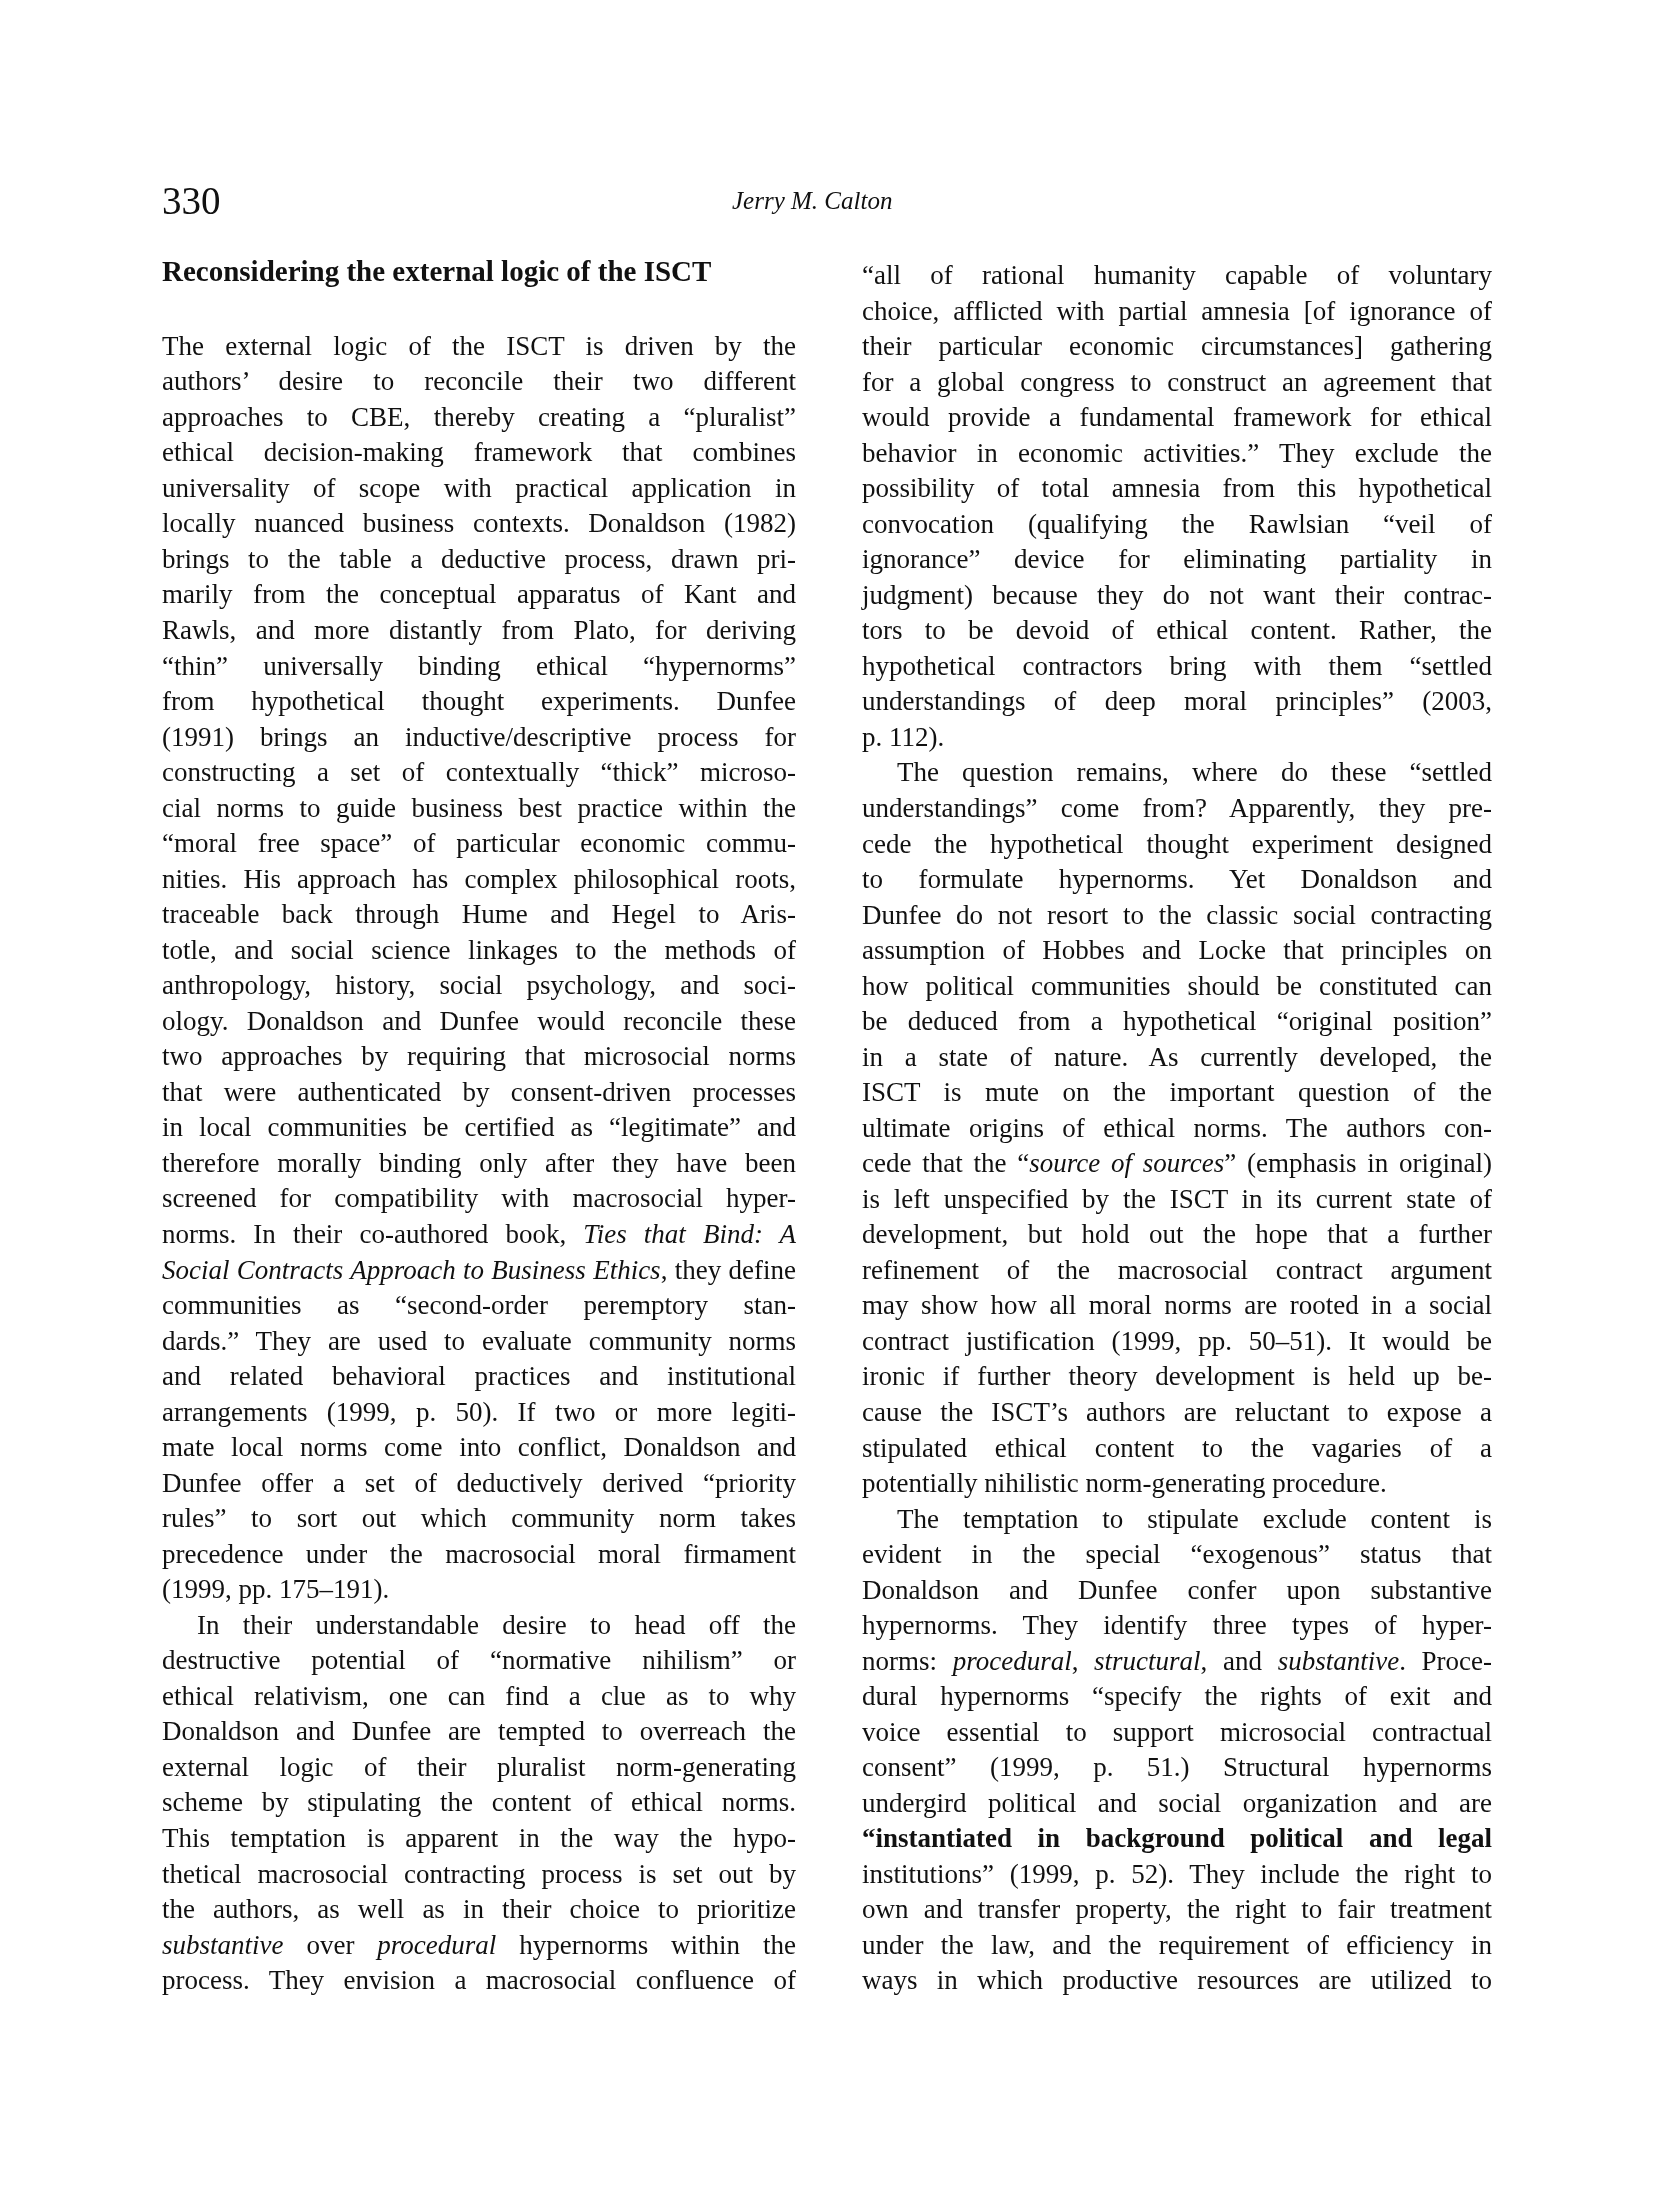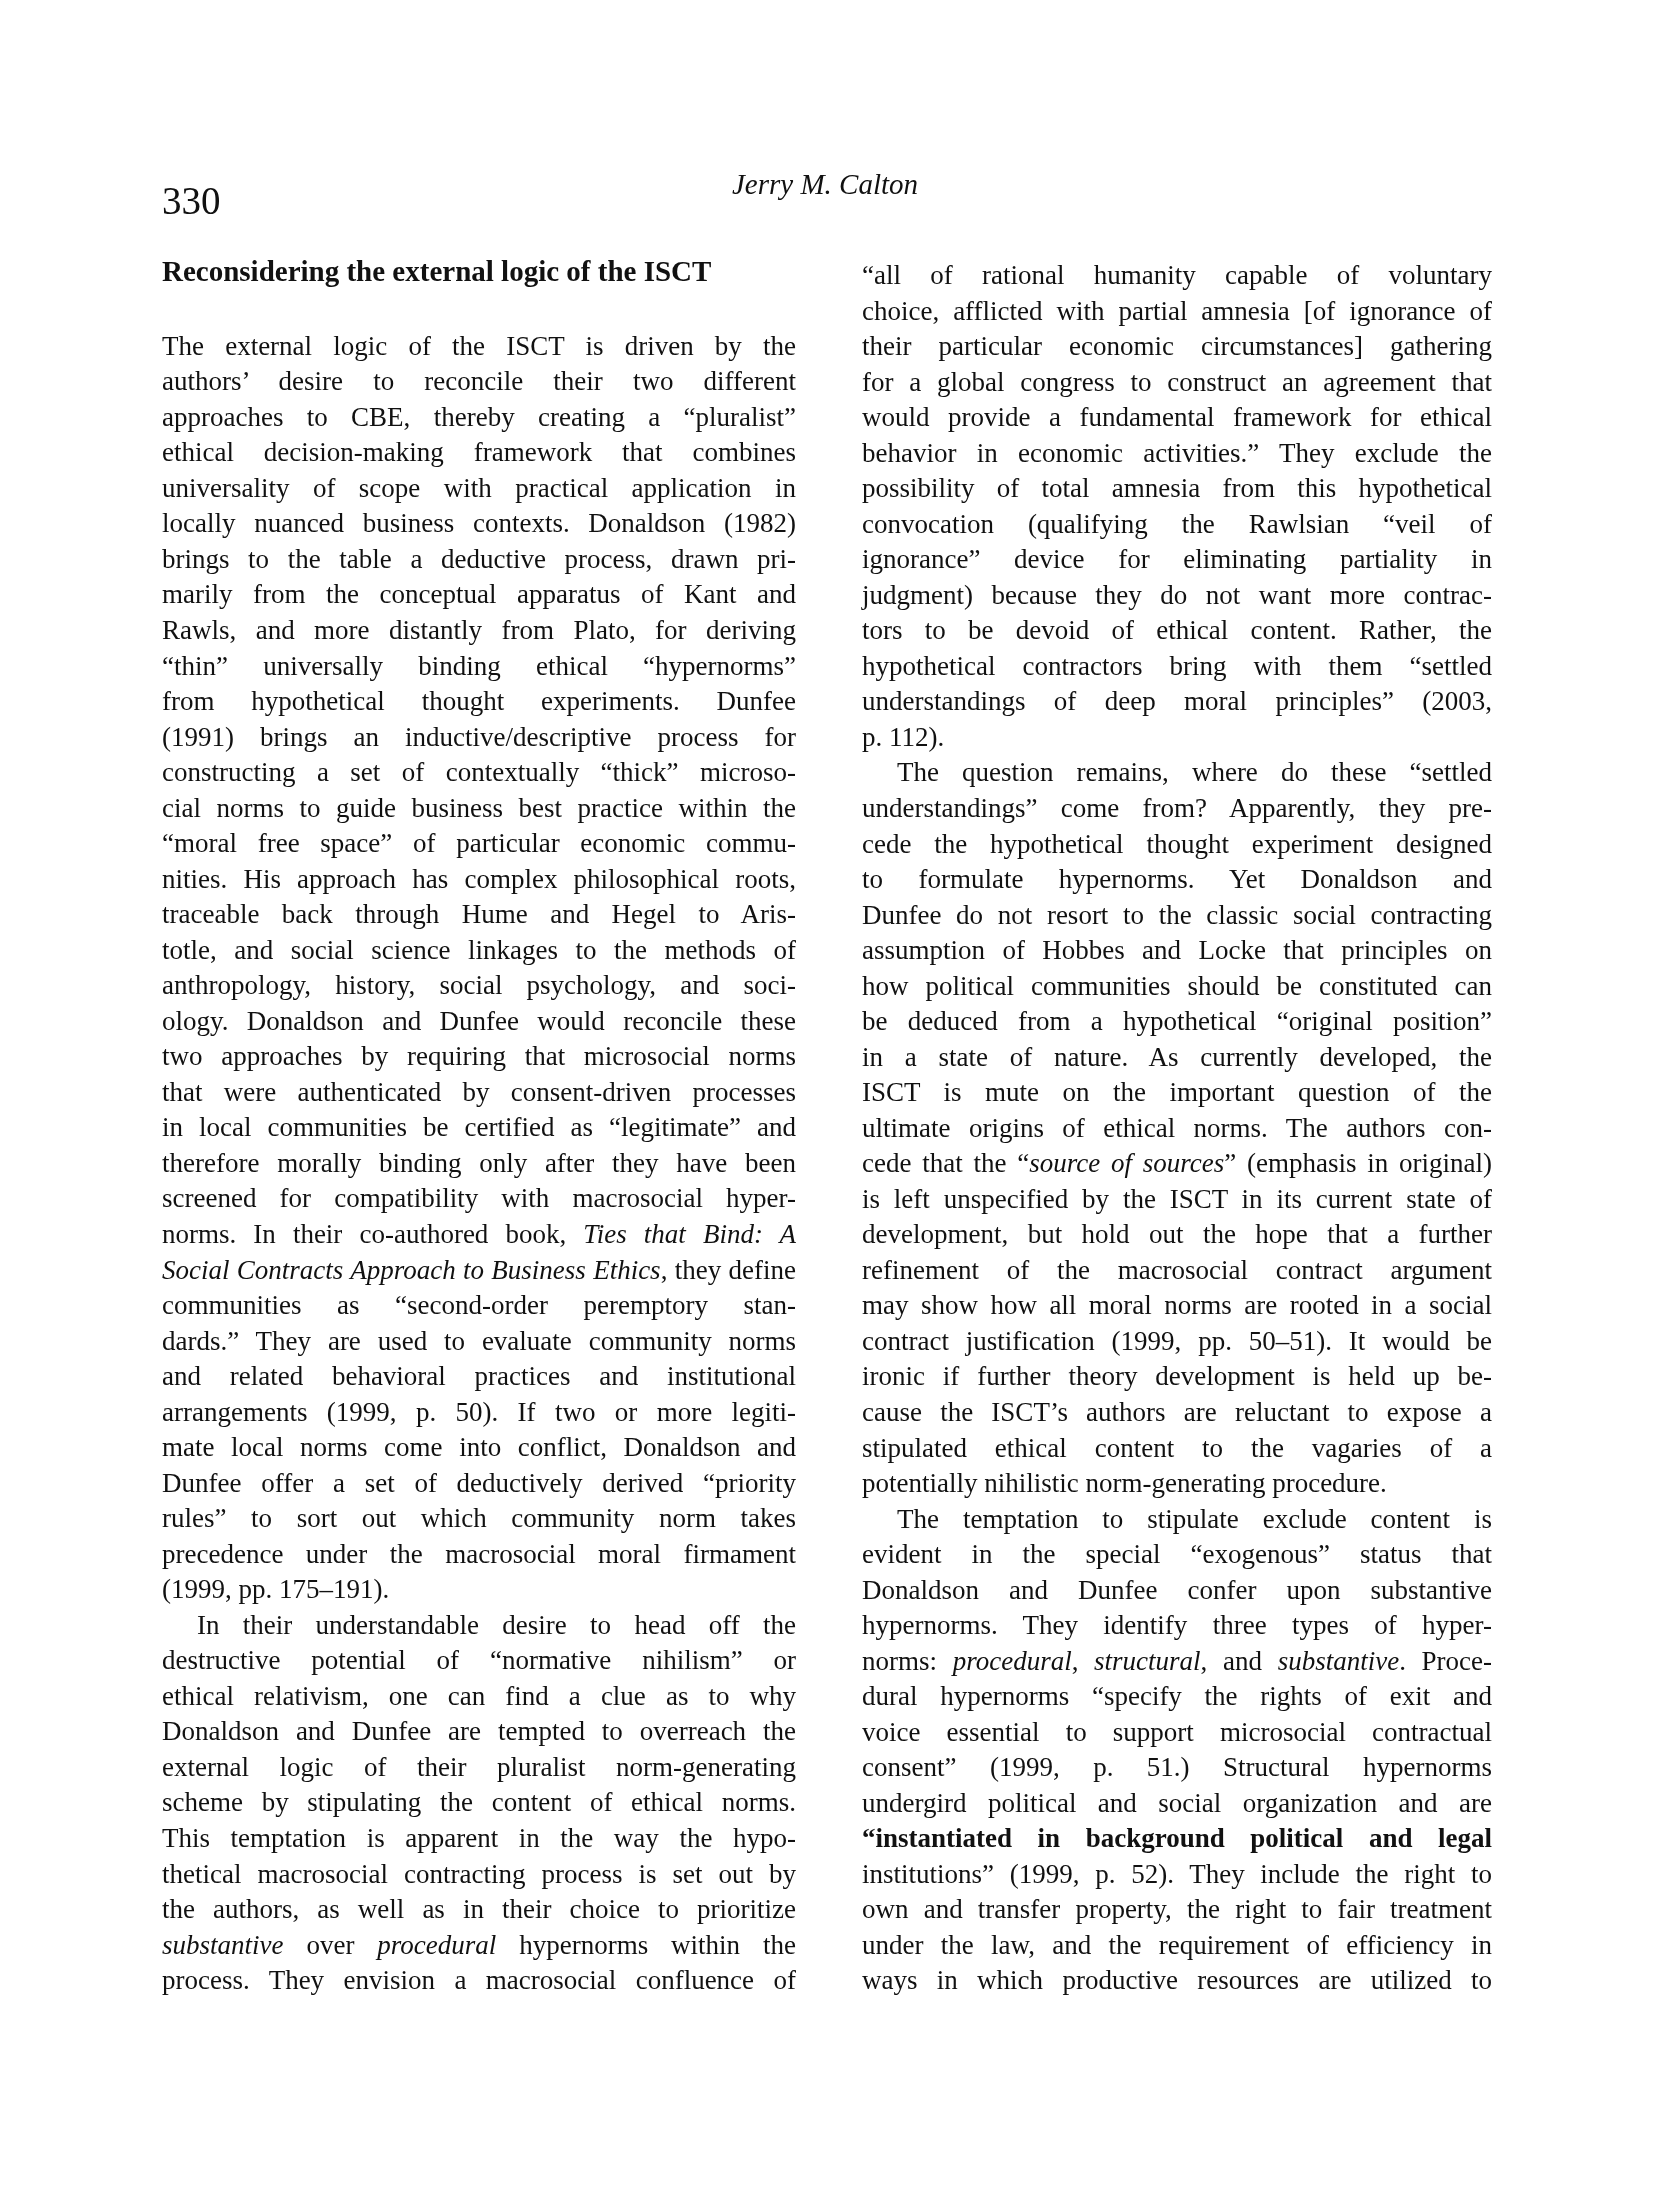--- a/index.html
+++ b/index.html
@@ -1,19 +1,19 @@
 <!DOCTYPE html>
 <html style="font-size:10.7px"><head>
 <meta charset="utf-8">
 <style>
   html, body { margin: 0; padding: 0; background: #ffffff; }
   body { width: 1654px; height: 2205px; position: relative; overflow: hidden;
          font-family: "Liberation Serif", "DejaVu Serif", serif; color: #111111; }
   .page-number { position: absolute; left: 162px; top: 184px; font-size: 39px; line-height: 33px; }
-  .running-head { position: absolute; left: 732px; top: 168px; font-size: 29px; line-height: 33px; font-style: italic; }
+  .running-head { position: absolute; left: 732px; top: 184px; font-size: 25px; line-height: 33px; font-style: italic; }
   .column { position: absolute; top: 0; }
   .col-left { left: 162px; width: 634px; }
   .col-right { left: 862px; width: 630px; }
   .line { position: absolute; left: 0; width: 100%; height: 30px; font-size: 27px; line-height: 30px;
           white-space: nowrap; text-align: justify; text-align-last: justify; }
   .line.last { text-align-last: left; }
   .line.indent { padding-left: 35px; box-sizing: border-box; }
   .heading { position: absolute; left: 0; font-size: 29px; line-height: 33px; font-weight: bold; white-space: nowrap; }
   i { font-style: italic; }
 </style>
@@ -80,21 +80,21 @@
   <div id="right-lines">
       <div class="line" style="top: 260px;">“all of rational humanity capable of voluntary</div>
       <div class="line" style="top: 296px;">choice, afflicted with partial amnesia [of ignorance of</div>
       <div class="line" style="top: 331px;">their particular economic circumstances] gathering</div>
       <div class="line" style="top: 367px;">for a global congress to construct an agreement that</div>
       <div class="line" style="top: 402px;">would provide a fundamental framework for ethical</div>
       <div class="line" style="top: 438px;">behavior in economic activities.” They exclude the</div>
       <div class="line" style="top: 473px;">possibility of total amnesia from this hypothetical</div>
       <div class="line" style="top: 509px;">convocation (qualifying the Rawlsian “veil of</div>
       <div class="line" style="top: 544px;">ignorance” device for eliminating partiality in</div>
-      <div class="line" style="top: 580px;">judgment) because they do not want more contrac-</div>
+      <div class="line" style="top: 580px;">judgment) because they do not want their contrac-</div>
       <div class="line" style="top: 615px;">tors to be devoid of ethical content. Rather, the</div>
       <div class="line" style="top: 651px;">hypothetical contractors bring with them “settled</div>
       <div class="line" style="top: 686px;">understandings of deep moral principles” (2003,</div>
       <div class="line last" style="top: 722px;">p. 112).</div>
       <div class="line indent" style="top: 757px;">The question remains, where do these “settled</div>
       <div class="line" style="top: 793px;">understandings” come from? Apparently, they pre-</div>
       <div class="line" style="top: 829px;">cede the hypothetical thought experiment designed</div>
       <div class="line" style="top: 864px;">to formulate hypernorms. Yet Donaldson and</div>
       <div class="line" style="top: 900px;">Dunfee do not resort to the classic social contracting</div>
       <div class="line" style="top: 935px;">assumption of Hobbes and Locke that principles on</div>

